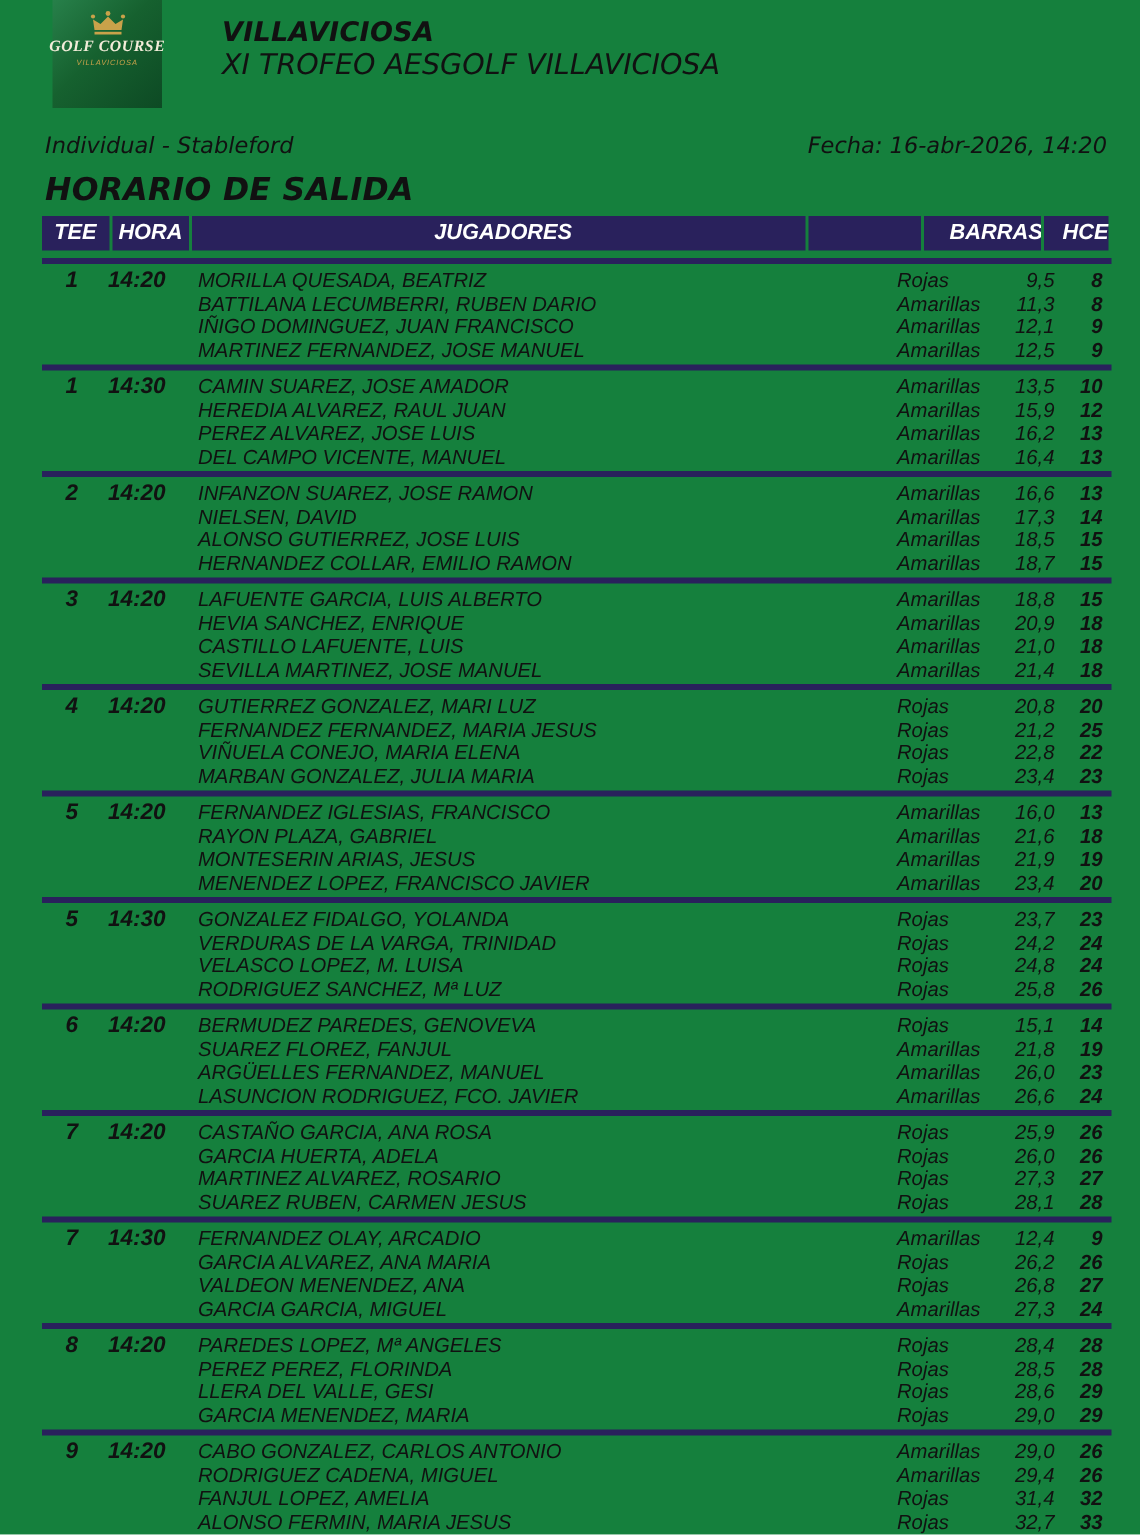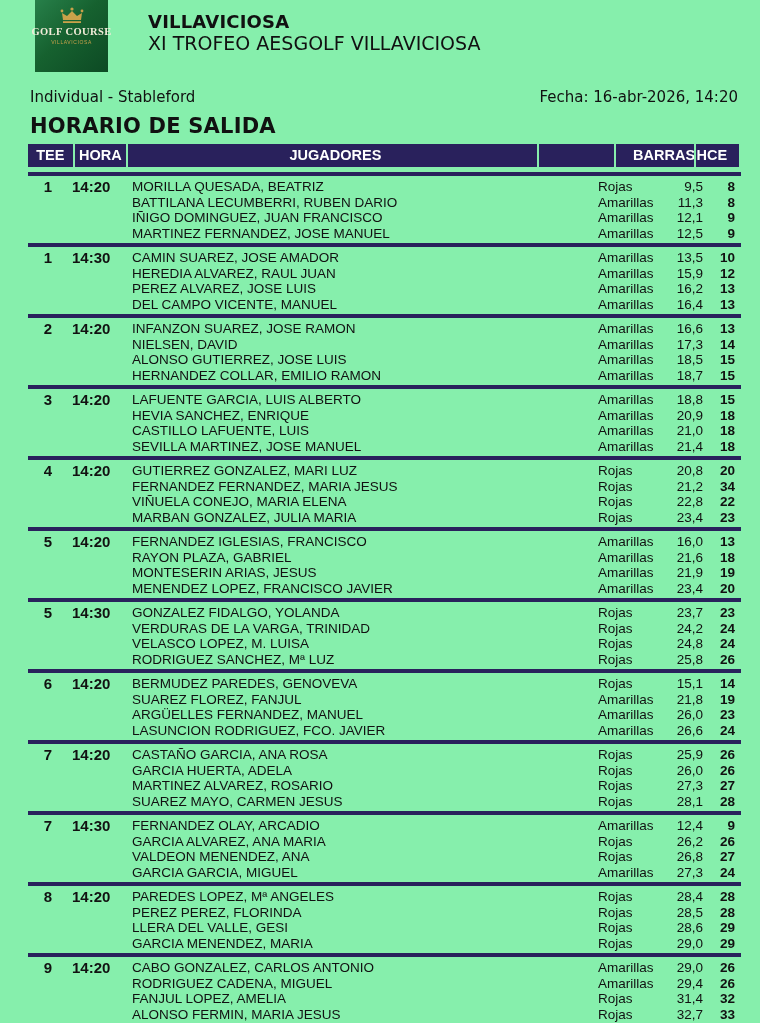--- a/index.html
+++ b/index.html
@@ -1,17 +1,17 @@
 <!DOCTYPE html>
 <html><head>
 <meta charset="utf-8">
 <style>
   html,body { margin:0; padding:0; background:#ffffff; }
   body { width:760px; height:1023px; font-family:"Liberation Sans",sans-serif; color:#111; }
-  .page { position:relative; width:760px; height:1023px; overflow:hidden; background:#86efac; }
+  .page { position:relative; width:760px; height:1023px; overflow:hidden; background:#15803d;font-style:italic; }
 
   
   .logo-box {
     position:absolute; left:35px; top:0; width:73px; height:72px;
     background:linear-gradient(135deg,#27804a 0%, #16612f 45%, #0d4a24 100%);
     display:flex; flex-direction:column; align-items:center;
   }
   .crown { margin-top:7px; width:26px; height:17px; }
   .logo-line1 {
     font-family:"Liberation Serif",serif; color:#f2ecd9; font-size:10.5px;
@@ -39,21 +39,21 @@
   .thead { display:flex; gap:2px; height:23px; }
   .th {
     background:#29215c; color:#ffffff; font-weight:bold; font-size:14.5px;
     line-height:23px; white-space:nowrap; overflow:hidden;
   }
   .th-tee    { width:45px;  text-align:center; }
   .th-hora   { width:52px;  text-align:center; }
   .th-jug    { width:413px; padding-left:6px; box-sizing:border-box;text-align:center; }
   .th-empty  { width:76px; }
   .th-barras { width:79px;  padding-left:17px; box-sizing:border-box; }
-  .th-hce    { width:43px;  text-align:left; }
+  .th-hce    { width:43px;  text-align:right; }
   .th-hcj    { flex:1;      text-align:center; }
 
   .head-rule { height:4px; background:#29215c; margin-top:5px; }
 
   .group {
     display:grid;
     grid-template-columns:24px 80px 466px 73px 32px 38px;
     padding:3px 0 2px 0;
     border-bottom:4px solid #29215c;
     font-size:13.5px; line-height:15.5px;
@@ -234,21 +234,21 @@
   <span class="cell cell-name">GUTIERREZ GONZALEZ, MARI LUZ</span>
   <span class="cell cell-barras">Rojas</span>
   <span class="cell cell-hce">20,8</span>
   <span class="cell cell-hcj">20</span>
 
   <span class="cell cell-tee"></span>
   <span class="cell cell-hora"></span>
   <span class="cell cell-name">FERNANDEZ FERNANDEZ, MARIA JESUS</span>
   <span class="cell cell-barras">Rojas</span>
   <span class="cell cell-hce">21,2</span>
-  <span class="cell cell-hcj">34</span>
+  <span class="cell cell-hcj">25</span>
 
   <span class="cell cell-tee"></span>
   <span class="cell cell-hora"></span>
   <span class="cell cell-name">VIÑUELA CONEJO, MARIA ELENA</span>
   <span class="cell cell-barras">Rojas</span>
   <span class="cell cell-hce">22,8</span>
   <span class="cell cell-hcj">22</span>
 
   <span class="cell cell-tee"></span>
   <span class="cell cell-hora"></span>
@@ -361,21 +361,21 @@
 
   <span class="cell cell-tee"></span>
   <span class="cell cell-hora"></span>
   <span class="cell cell-name">MARTINEZ ALVAREZ, ROSARIO</span>
   <span class="cell cell-barras">Rojas</span>
   <span class="cell cell-hce">27,3</span>
   <span class="cell cell-hcj">27</span>
 
   <span class="cell cell-tee"></span>
   <span class="cell cell-hora"></span>
-  <span class="cell cell-name">SUAREZ MAYO, CARMEN JESUS</span>
+  <span class="cell cell-name">SUAREZ RUBEN, CARMEN JESUS</span>
   <span class="cell cell-barras">Rojas</span>
   <span class="cell cell-hce">28,1</span>
   <span class="cell cell-hcj">28</span>
 </div>
         <div class="group">
   <span class="cell cell-tee">7</span>
   <span class="cell cell-hora">14:30</span>
   <span class="cell cell-name">FERNANDEZ OLAY, ARCADIO</span>
   <span class="cell cell-barras">Amarillas</span>
   <span class="cell cell-hce">12,4</span>

